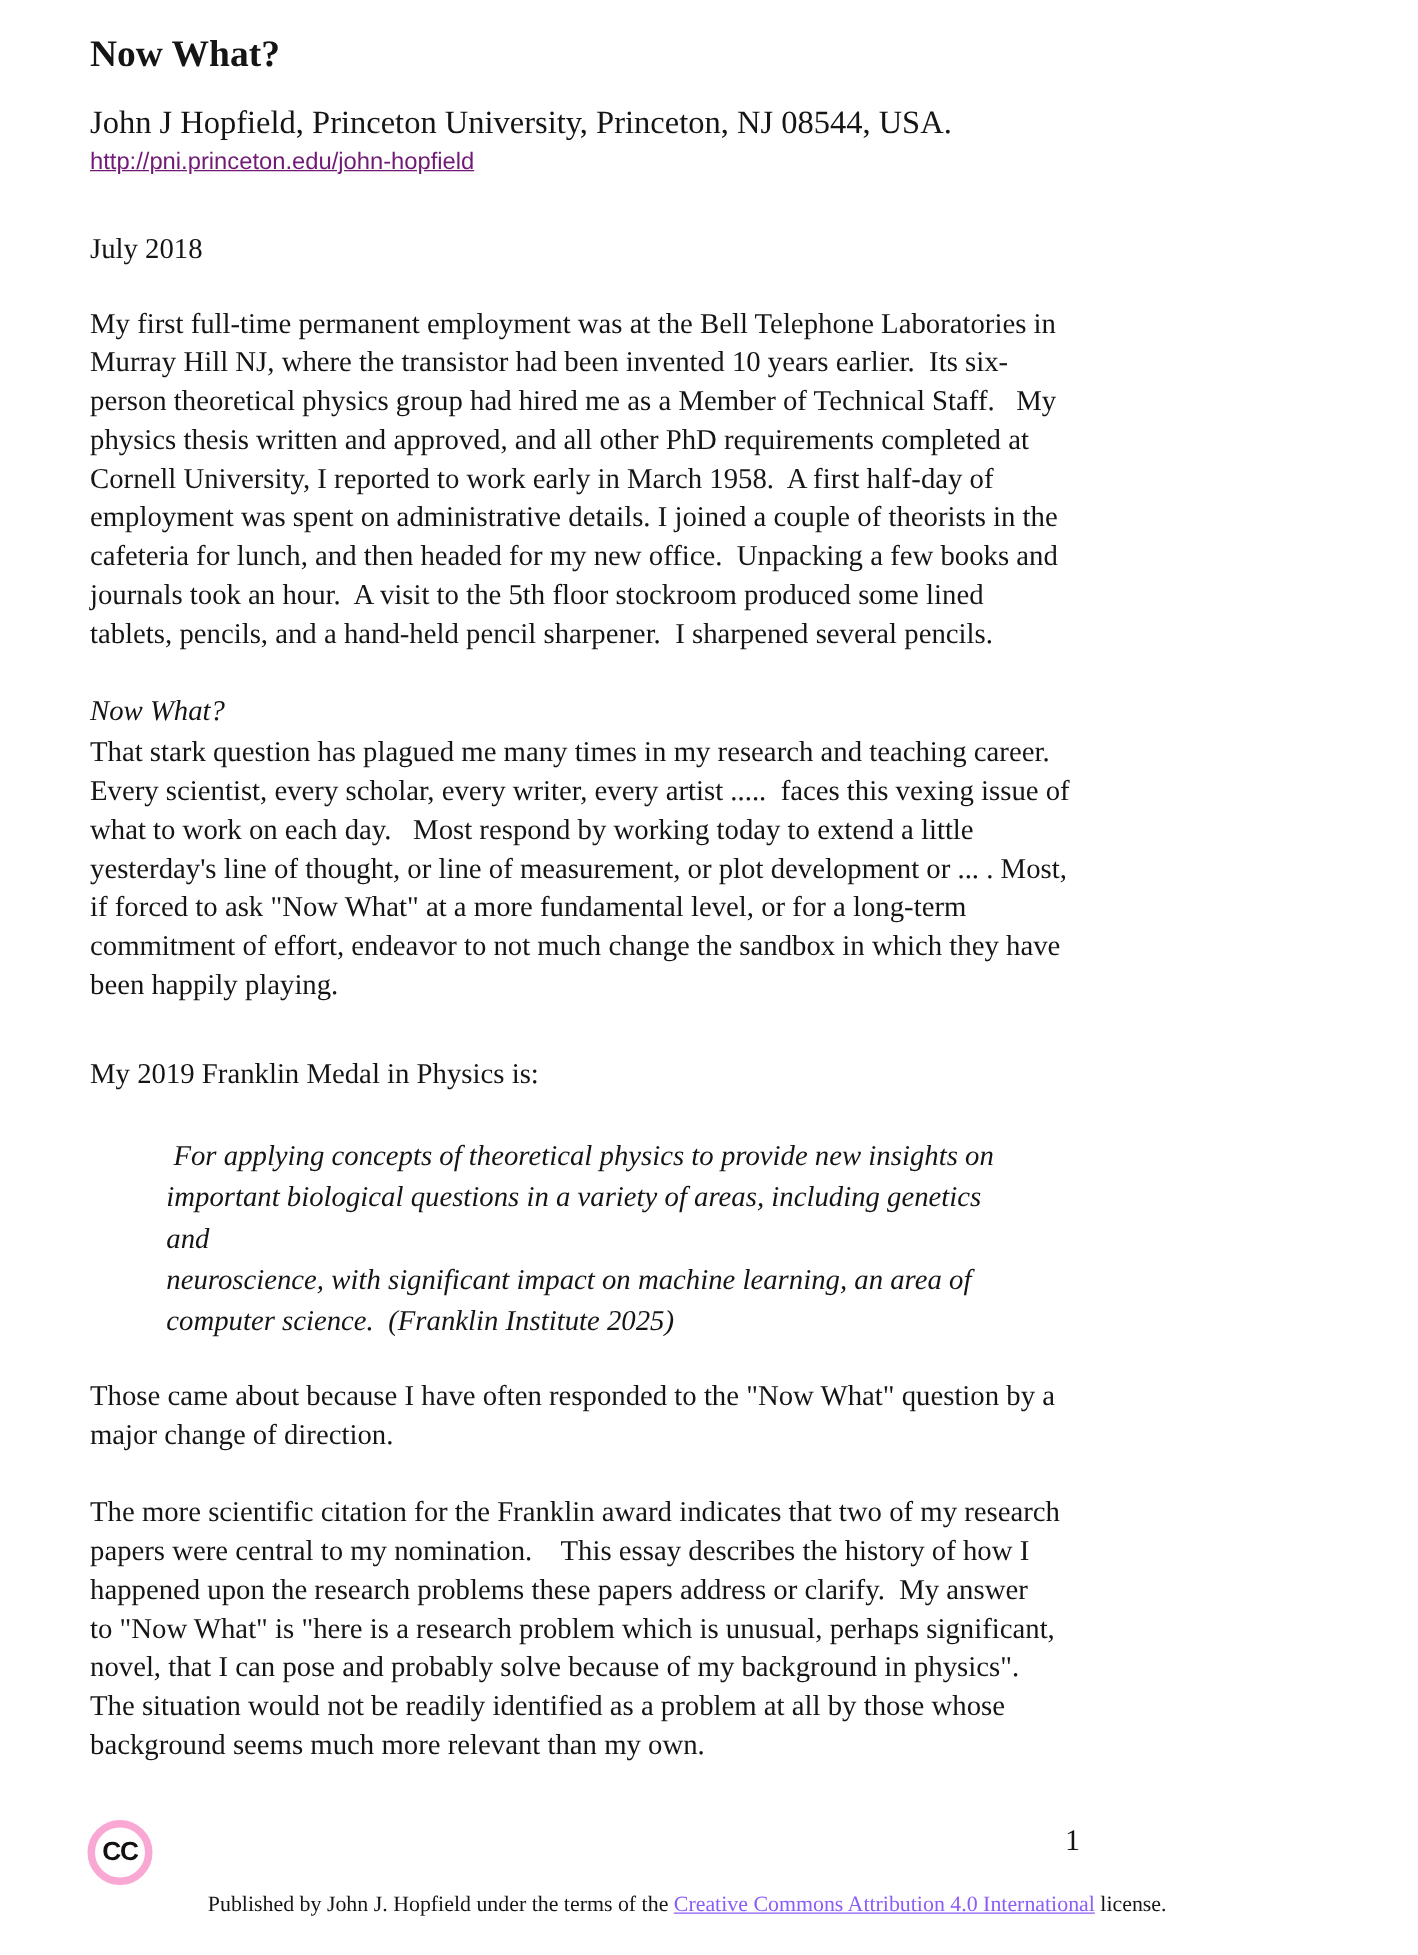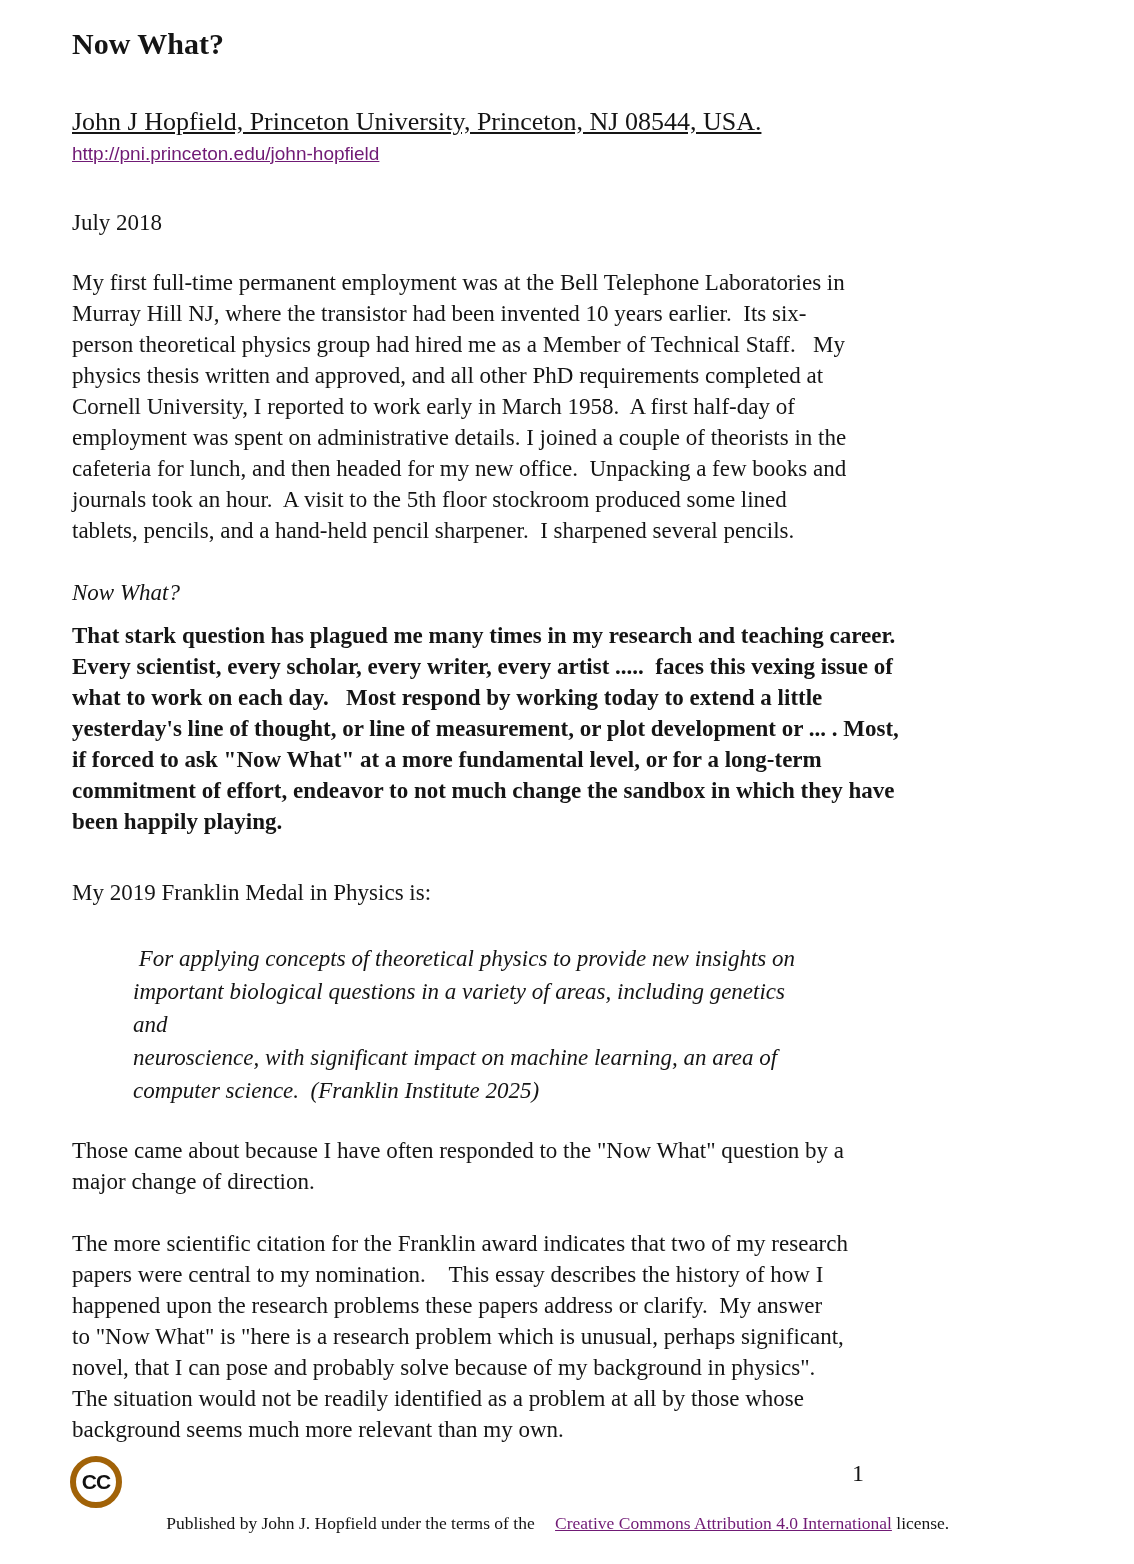--- a/index.html
+++ b/index.html
@@ -18,23 +18,22 @@
   }
   .doc-title {
     font-size: 30px;
     font-weight: bold;
     line-height: 36px;
     margin: 0;
   }
   .author-line {
     font-size: 26px;
     line-height: 32px;
-    margin-top: 44px;
+    margin-top: 20px;
     white-space: pre-wrap;
-    text-decoration: underline;
   }
   .url-line {
     margin-top: 4px;
     line-height: 24px;
   }
   .url-link {
     font-family: "Liberation Sans", sans-serif;
     font-size: 19px;
     color: #701a75;
     text-decoration: underline;
@@ -43,21 +42,21 @@
     font-size: 23px;
     line-height: 31px;
     margin-top: 40px;
   }
   .para {
     font-size: 23px;
     line-height: 31px;
     margin: 29px 0 0 0;
     white-space: pre-wrap;
   }
-  .para.no-gap { margin-top: 12px; font-weight: bold; }
+  .para.no-gap { margin-top: 2px; }
   .section-heading-italic {
     font-size: 23px;
     line-height: 31px;
     margin-top: 31px;
     font-style: italic;
     white-space: pre-wrap;
   }
   .medal-lead { margin-top: 40px; }
   .quote-block {
     font-size: 23px;
@@ -69,44 +68,43 @@
   .p4 { margin-top: 28px; }
   .p5 { margin-top: 31px; }
 
   .footer { position: absolute; left: 0; right: 0; bottom: 0; height: 120px; }
   .cc-icon {
     position: absolute;
     left: 70px;
     top: 12px;
     width: 40px;
     height: 40px;
-    border: 6px solid #a16207;
+    border: 6px solid #f9a8d4;
     border-radius: 50%;
     display: flex;
     align-items: center;
     justify-content: center;
     color: #111111;
     font-family: "Liberation Sans", sans-serif;
     font-weight: bold;
     font-size: 21px;
     letter-spacing: -1px;
   }
   .footer-text {
     position: absolute;
     left: 140px;
     top: 46px;
     font-size: 17.5px;
     line-height: 22px;
     color: #151515;
     white-space: pre-wrap;
   }
   .footer-link {
-    color: #701a75;
+    color: #8b5cf6;
     text-decoration: underline;
-    margin-left: 16px;
   }
   .page-number {
     position: absolute;
     right: 116px;
     top: 16px;
     font-size: 24px;
     color: #151515;
   }
 </style>
 </head>

